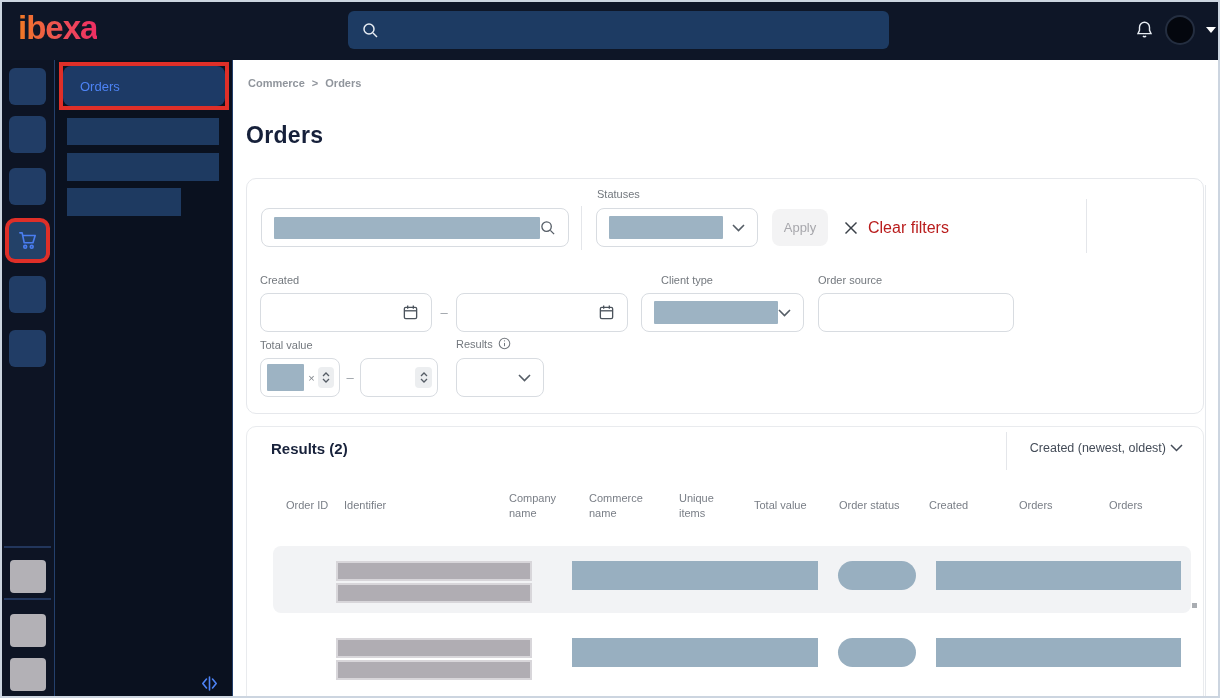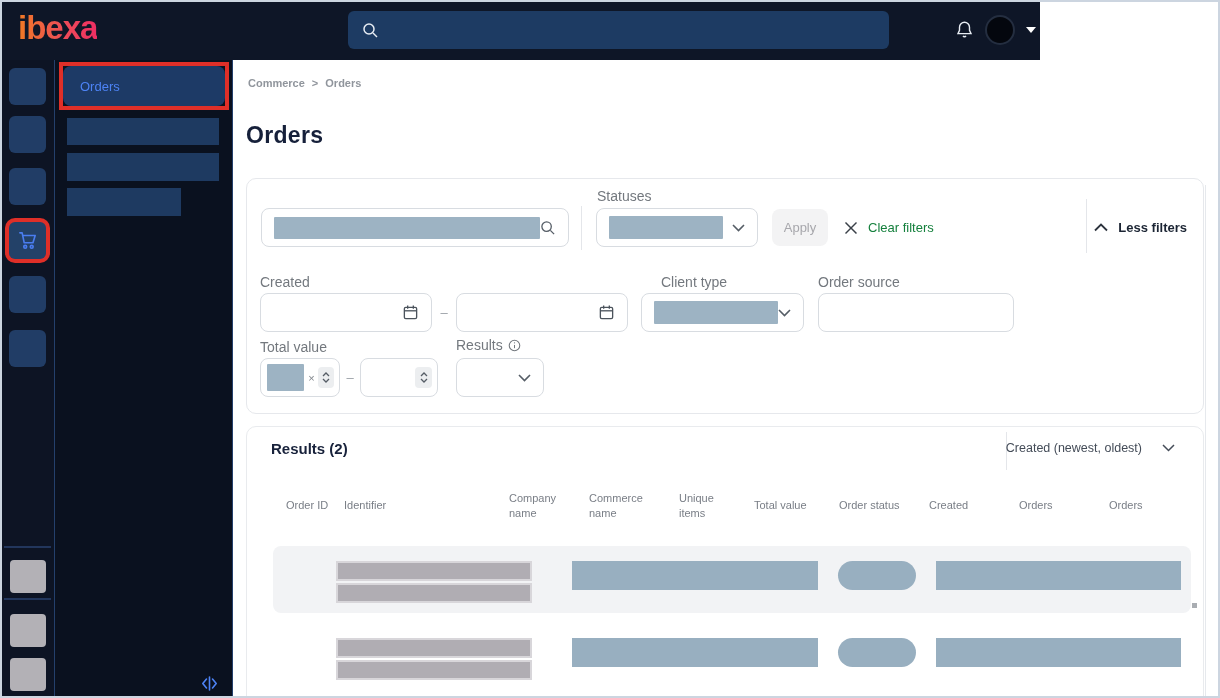--- a/index.html
+++ b/index.html
@@ -1,21 +1,21 @@
 <!DOCTYPE html>
 <html><head>
 <meta charset="utf-8">
 <style>
   * { margin:0; padding:0; box-sizing:border-box; }
   body { background:#fff; font-family:"Liberation Sans", sans-serif; }
   .screen { position:relative; width:1220px; height:698px; background:#fff; overflow:hidden; }
   .screen::after { content:""; position:absolute; inset:0; box-shadow:inset 0 0 0 2px #ccd5e0; pointer-events:none; z-index:60; }
 
   
-  .topbar { position:absolute; left:0; top:0; width:1040px; height:60px; background:#0e1627; z-index:5; }
+  .topbar { position:absolute; left:0; top:0; width:1220px; height:60px; background:#0e1627; z-index:5; }
   .logo { position:absolute; left:18px; top:9px; font-size:33px; font-weight:800; letter-spacing:-1px;
           background:linear-gradient(90deg,#f07a24 0%, #ee4e57 55%, #ef2e63 100%);
           -webkit-background-clip:text; background-clip:text; color:transparent; }
   .searchbar { position:absolute; left:348px; top:11px; width:541px; height:38px; background:#1d3b63;
                border-radius:6px; display:flex; align-items:center; padding:0 14px; }
   .searchbar input { flex:1; background:transparent; border:none; outline:none; color:#fff; font-size:13px;
                      font-family:"Liberation Sans", sans-serif; }
   .searchbar input::placeholder { color:#e4eaf2; opacity:1; }
   .topbar-right { position:absolute; right:4px; top:0; height:60px; display:flex; align-items:center; gap:11px; }
   .avatar { width:30px; height:30px; border-radius:50%; background:#04070e; border:2px solid #242e40; }
@@ -40,38 +40,38 @@
   
   .content { position:absolute; left:233px; top:60px; width:987px; height:638px; background:#fff; }
   .breadcrumb { position:absolute; left:15px; top:17px; font-size:11px; color:#90959c; display:flex; gap:7px;font-weight:bold; }
   .page-title { position:absolute; left:13px; top:62px; font-size:23px; font-weight:800; color:#16203a; letter-spacing:.3px; }
 
   .filter-card { position:absolute; left:13px; top:118px; width:958px; height:236px; background:#fff;
                  border:1px solid #e6e8ec; border-radius:10px; }
   .field { position:absolute; height:39px; border:1px solid #d8dce1; border-radius:8px; background:#fff;
            display:flex; align-items:center; padding:0 12px; }
   .ph { background:#9db3c3; border-radius:1px; }
-  .label { position:absolute; font-size:14px; color:#73787e; }
+  .label { position:absolute; font-size:11px; color:#73787e; }
   .vdiv { position:absolute; width:1px; background:#e4e6ea; }
   .btn-apply { position:absolute; left:525px; top:30px; width:56px; height:37px; border:none; border-radius:8px;
                background:#f3f3f4; color:#a7a7ac; font-size:13px; font-family:"Liberation Sans", sans-serif; }
   .clear-wrap { position:absolute; left:597px; top:30px; height:37px; display:flex; align-items:center; gap:10px;
-                font-size:13px; color:#15803d; cursor:pointer; }
+                font-size:16px; color:#b91c1c; cursor:pointer; }
   .less-wrap { position:absolute; right:16px; top:30px; height:37px; display:flex; align-items:center; gap:10px;
                font-size:13px; font-weight:700; color:#1b2433; cursor:pointer; }
   .dash { position:absolute; width:14px; height:39px; display:flex; align-items:center; justify-content:center;
           color:#9aa0a6; font-size:13px; }
   .stepper { width:17px; height:21px; background:#eceef0; border-radius:4px; display:flex; flex-direction:column;
              align-items:center; justify-content:center; gap:1px; margin-left:auto; }
   .mult { font-size:11px; color:#81868c; margin:0 3px 0 4px; }
 
   .results-card { position:absolute; left:13px; top:366px; width:958px; height:300px; background:#fff;
                   border:1px solid #e9ebee; border-radius:10px; }
   .results-heading { position:absolute; left:24px; top:13px; font-size:15px; font-weight:700; color:#18223b; }
-  .sort-wrap { position:absolute; right:28px; top:14px; display:flex; align-items:center; gap:20px;
+  .sort-wrap { position:absolute; right:20px; top:14px; display:flex; align-items:center; gap:4px;
                font-size:12.5px; color:#444c58; cursor:pointer; }
   .thead { position:absolute; left:26px; top:62px; width:905px; display:grid;
            grid-template-columns:58px 165px 80px 90px 75px 85px 90px 90px 90px 82px; }
   .th { font-size:11px; color:#797e86; line-height:1.4; padding-left:13px; min-height:34px;
         display:flex; align-items:center; }
   .trow { position:absolute; left:26px; width:918px; }
   .row-shaded { background:#f2f3f5; border-radius:8px; }
   .bar-gray { position:absolute; width:196px; height:20px; background:#b0adb3; border:2px solid #d8d6da; }
   .bar-blue { position:absolute; height:29px; background:#98afc0; }
   .pillph { border-radius:15px; }
@@ -186,28 +186,20 @@
           <svg width="14" height="14" viewBox="0 0 14 14" stroke="#3a4048" stroke-width="1.5">
               <line x1="1.5" y1="1.5" x2="12.5" y2="12.5"></line>
               <line x1="12.5" y1="1.5" x2="1.5" y2="12.5"></line>
             </svg>
         </span>
         <span>Clear filters</span>
       </div>
 
       <div class="vdiv" style="left:839px; top:20px; height:54px;"></div>
 
-      <div class="less-wrap">
-        <span>
-          <svg width="14" height="9" viewBox="0 0 14 9" fill="none" stroke="#2c333d" stroke-width="1.8">
-              <path d="M1 7.5 L7 1.5 L13 7.5"></path>
-            </svg>
-        </span>
-        <span>Less filters</span>
-      </div>
 
       <div class="label" style="left:13px; top:95px;">Created</div>
       <div class="field" style="left:13px; top:114px; width:172px;">
         <span style="margin-left:auto">
           <svg width="17" height="17" viewBox="0 0 18 18" fill="none" stroke="#4b535c" stroke-width="1.4">
             <rect x="2.5" y="3.5" width="13" height="12" rx="1.5"></rect>
               <line x1="2.5" y1="7.2" x2="15.5" y2="7.2"></line>
             <line x1="6" y1="1.5" x2="6" y2="5"></line>
               <line x1="12" y1="1.5" x2="12" y2="5"></line>
           </svg>

